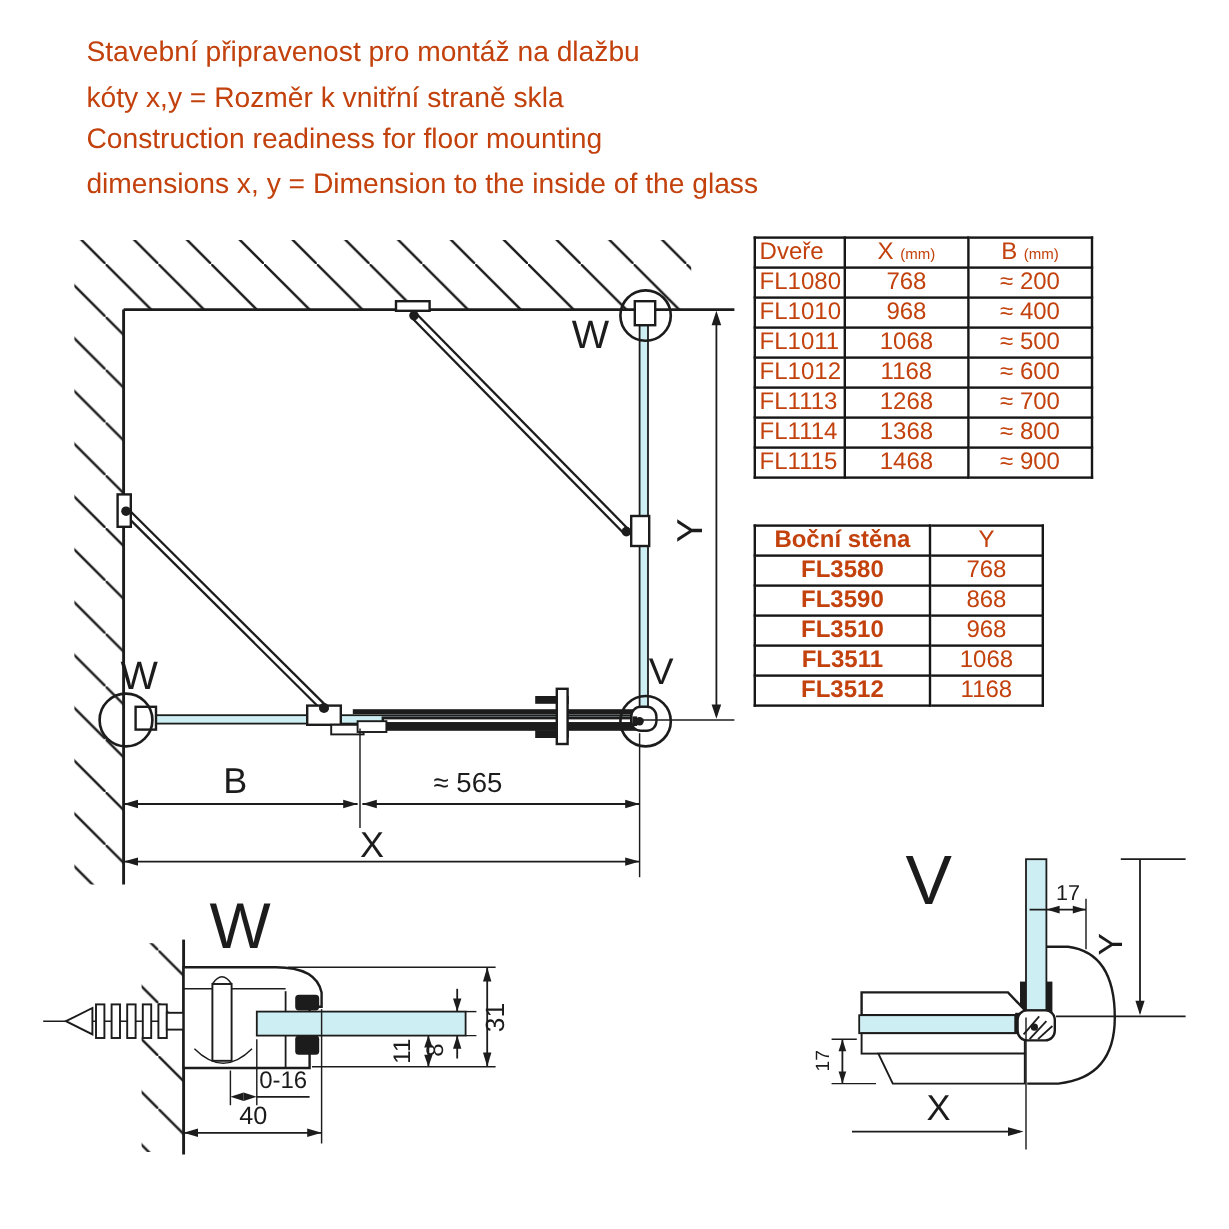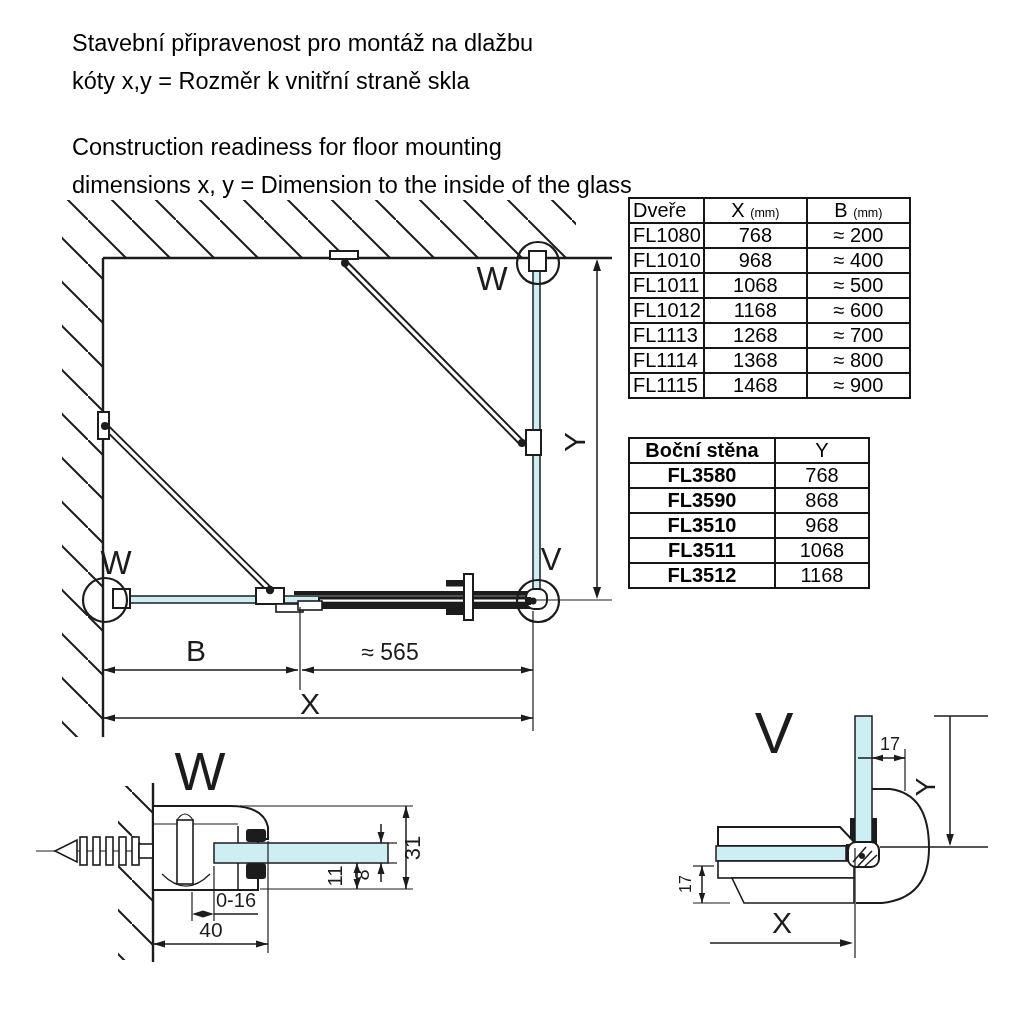--- a/index.html
+++ b/index.html
@@ -1,20 +1,20 @@
 <!DOCTYPE html>
 <html><head>
 <meta charset="utf-8">
 <style>
   html,body{margin:0;padding:0;background:#fff;}
   #stage{position:relative;width:1024px;height:1024px;background:#fff;overflow:hidden;
-         font-family:"Liberation Sans",sans-serif;color:#000000;}
+         font-family:"Liberation Sans",sans-serif;color:#c2410c;}
   .hdr{position:absolute;left:72px;font-size:23.5px;line-height:38px;letter-spacing:0;}
   #hdr-cs{top:24px;}
-  #hdr-en{top:128px;}
+  #hdr-en{top:96px;}
   svg{position:absolute;left:0;top:0;}
   svg text{font-family:"Liberation Sans",sans-serif;fill:#1c1c1c;}
   .s2f{fill:#fff;stroke:#1c1c1c;stroke-width:2;}
   .s16{fill:#fff;stroke:#1c1c1c;stroke-width:1.6;}
   .wall{stroke:#1c1c1c;stroke-width:2.4;fill:none;}
   .circ{stroke:#1c1c1c;stroke-width:2.2;fill:none;}
   .dim{stroke:#1c1c1c;stroke-width:1.5;fill:none;}
   .thin{stroke:#1c1c1c;stroke-width:1.2;fill:none;}
   .blk{fill:#1c1c1c;stroke:none;}
   .dbl-b{stroke:#1c1c1c;stroke-width:7;fill:none;}

